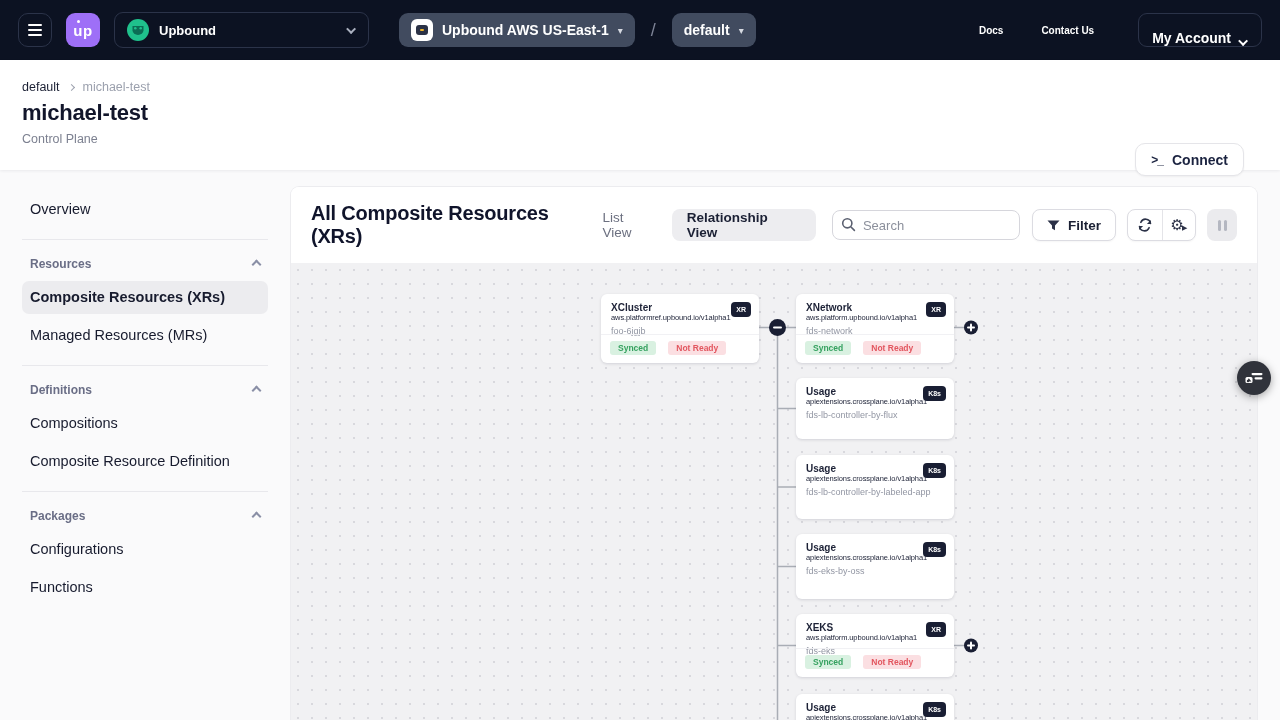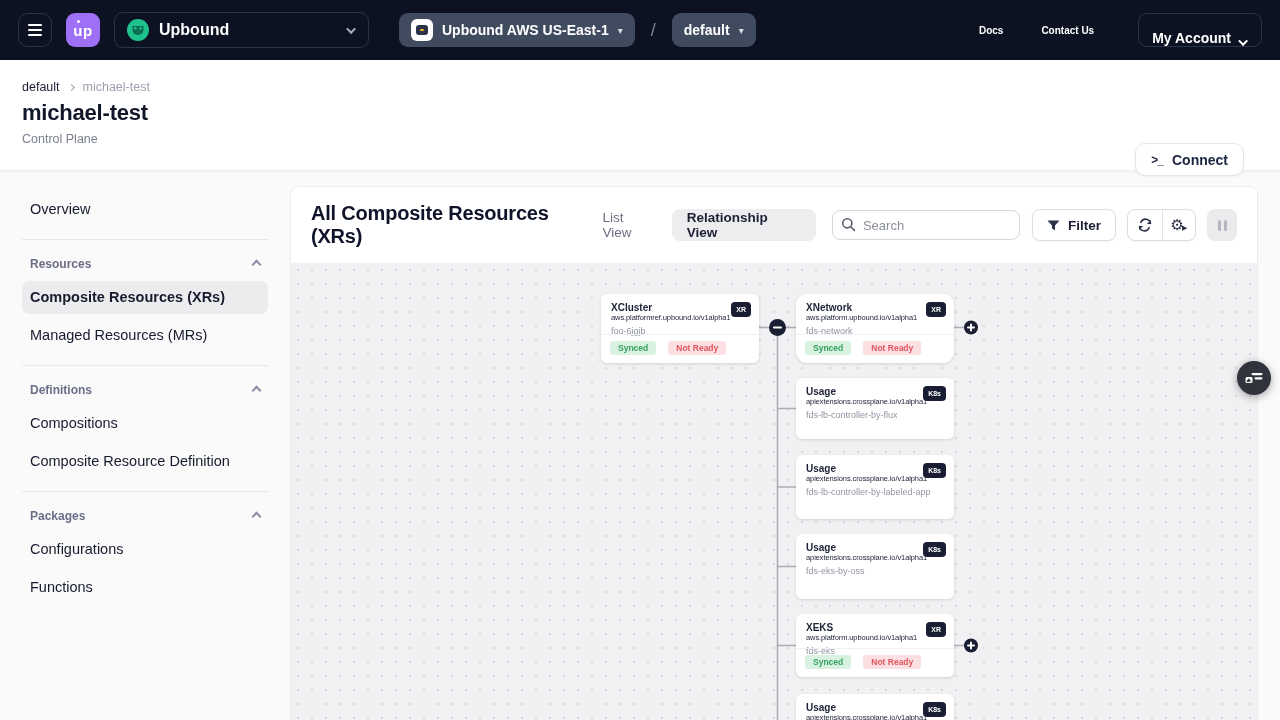--- a/index.html
+++ b/index.html
@@ -8,21 +8,21 @@
 
   
   .topbar { height:60px; background:#0c1222; display:flex; align-items:center; padding:0 18px; gap:14px; }
   .icon-btn { width:34px; height:34px; border:1px solid #2b3349; border-radius:10px;
     display:flex; flex-direction:column; justify-content:center; align-items:center; gap:3px; cursor:pointer; }
   .icon-btn .bar { width:14px; height:2px; background:#fff; border-radius:2px; }
   .logo { width:34px; height:34px; background:#9e6ff7; border-radius:9px; color:#fff; font-weight:bold;
     font-size:15px; display:flex; align-items:center; justify-content:center; position:relative; letter-spacing:.5px;}
   .logo::after { content:""; position:absolute; top:7px; left:11px; width:3px; height:3px; border-radius:50%; background:#fff; }
   .org-select { width:255px; height:36px; border:1px solid #2b3349; border-radius:9px; display:flex;
-    align-items:center; padding:12px 12px; gap:10px; color:#fff; font-size:16px; font-weight:bold; cursor:pointer; }
+    align-items:center; padding:12px 12px; gap:10px; color:#fff; font-size:13px; font-weight:bold; cursor:pointer; }
   .org-select .grow { flex:1; }
   .chev { width:7px; height:7px; border-left:2px solid #aab0bf; border-bottom:2px solid #aab0bf; display:inline-block; }
   .chev.down { transform:rotate(-45deg) translateY(-2px); }
   .chev.up { transform:rotate(135deg); border-color:#8a8fa6; }
   .chev.white { border-color:#fff; }
   .gray-btn { height:34px; background:#414b5f; border-radius:9px; display:flex; align-items:center;
     padding:0 12px; gap:9px; color:#fff; font-size:14px; font-weight:bold; cursor:pointer; }
   .caret { color:#d7dae2; font-size:10px; font-family:"DejaVu Sans",sans-serif; }
   .slash { color:#7d8396; font-size:18px; margin:0 2px; }
   .top-link { color:#fff; font-size:10px; font-weight:bold; cursor:pointer; }
@@ -257,21 +257,21 @@
       <div class="n-title">XCluster</div>
       <div class="n-api">aws.platformref.upbound.io/v1alpha1</div>
       <div class="n-name">foo-6jgjb</div>
       <div class="n-badge">XR</div>
       <div class="n-status">
         <span class="pill synced">Synced</span>
         <span class="pill notready">Not Ready</span>
       </div>
     </div>
 
-    <div class="node" style="left:505px; top:31px; height:69px;border-radius:11px;">
+    <div class="node" style="left:505px; top:31px; height:69px;">
       <div class="n-title">XNetwork</div>
       <div class="n-api">aws.platform.upbound.io/v1alpha1</div>
       <div class="n-name">fds-network</div>
       <div class="n-badge">XR</div>
       <div class="n-status">
         <span class="pill synced">Synced</span>
         <span class="pill notready">Not Ready</span>
       </div>
     </div>
 

